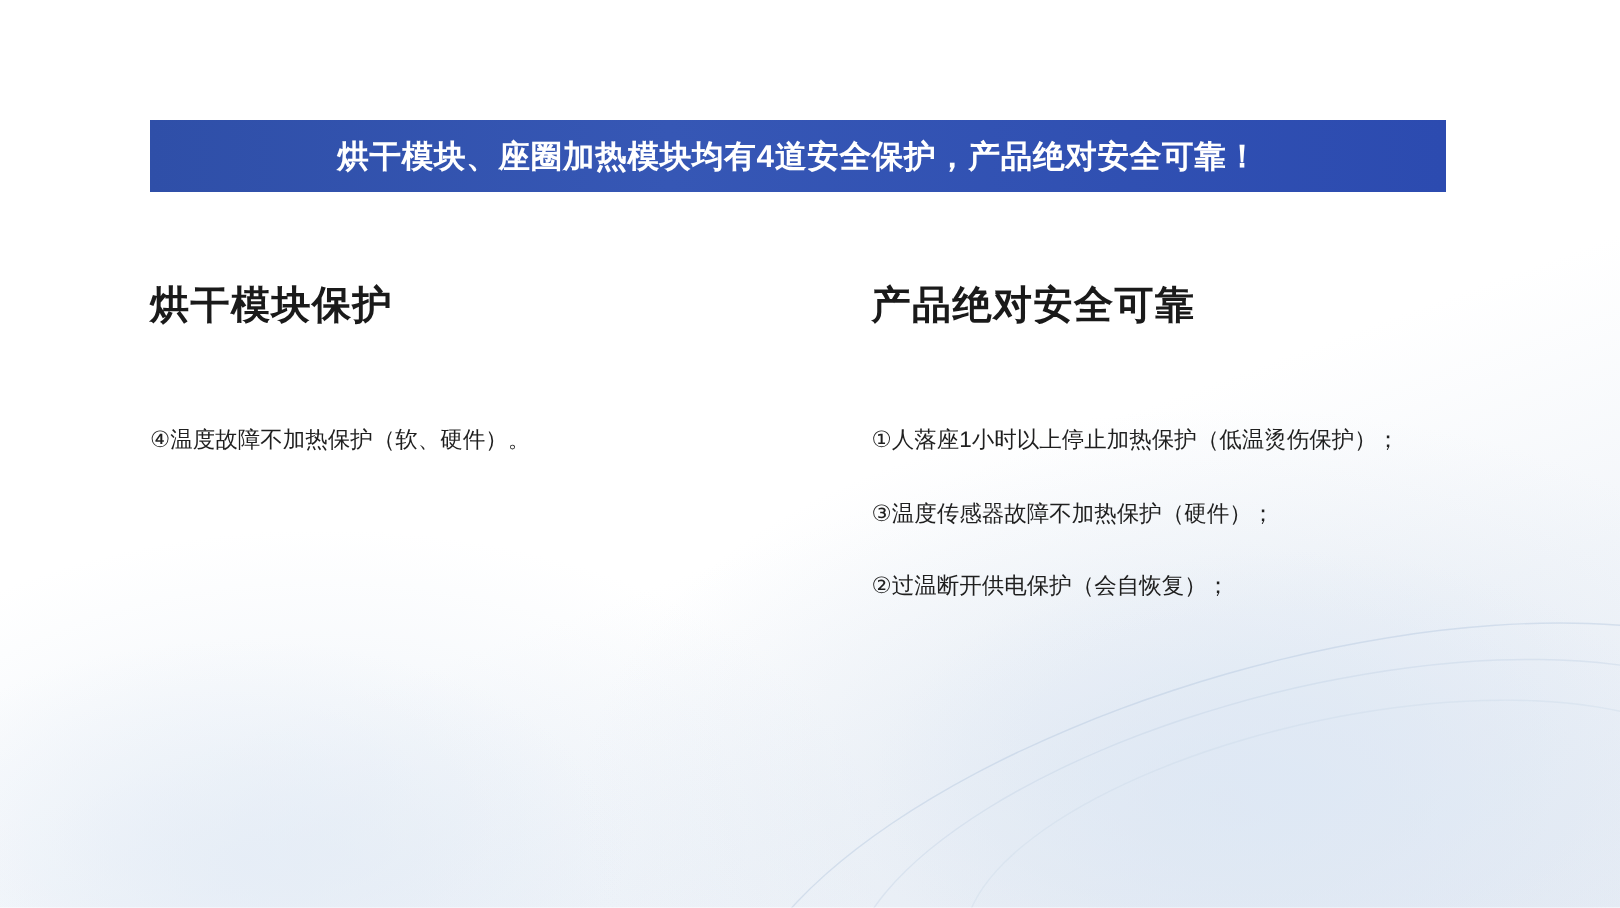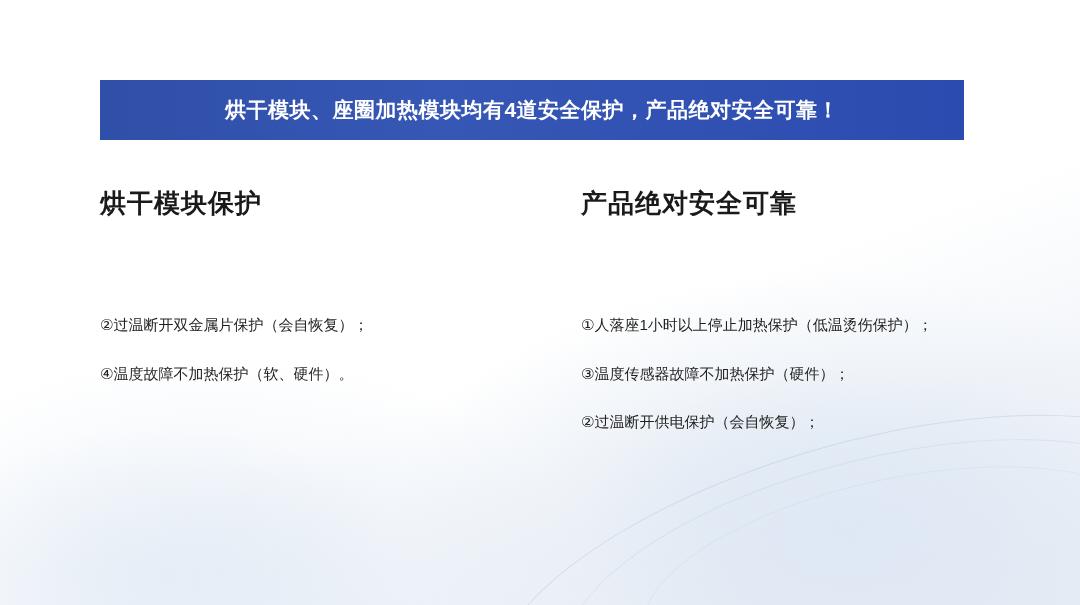--- a/index.html
+++ b/index.html
@@ -50,21 +50,21 @@
     height: 300px;
     background: radial-gradient(ellipse at center, rgba(228,236,246,0.75) 0%, rgba(228,236,246,0) 70%);
     pointer-events: none;
   }
 
   .banner {
     position: absolute;
     left: 100px;
     top: 80px;
     width: 864px;
-    height: 60px;
+    height: 48px;
     background: linear-gradient(90deg, #2f4fa8 0%, #3657b5 40%, #2c4bb0 100%);
     display: flex;
     align-items: center;
     justify-content: center;
   }
   .banner-text {
     color: #ffffff;
     font-size: 21px;
     font-weight: bold;
     letter-spacing: 0.5px;
@@ -80,21 +80,21 @@
     gap: 62px;
   }
   .col {
     width: 420px;
   }
   .col-title {
     font-size: 26px;
     font-weight: bold;
     color: #1a1a1a;
     letter-spacing: 1px;
-    margin-bottom: 93px;
+    margin-bottom: 62px;
     white-space: nowrap;
   }
   .item {
     font-size: 15px;
     color: #1f1f1f;
     line-height: 1.5;
     margin-bottom: 26px;
     white-space: nowrap;
   }
   .col.right .item { margin-bottom: 26px; margin-top: 12px; }
@@ -109,21 +109,20 @@
   <div class="swirl s2"></div>
   <div class="swirl s3"></div>
 
   <div class="banner">
     <span class="banner-text">烘干模块、座圈加热模块均有4道安全保护，产品绝对安全可靠！</span>
   </div>
 
   <div class="columns">
     <div class="col left">
       <div class="col-title">烘干模块保护</div>
-      <div class="item">②过温断开双金属片保护（会自恢复）；</div>
       <div class="item">④温度故障不加热保护（软、硬件）。</div>
     </div>
     <div class="col right">
       <div class="col-title">产品绝对安全可靠</div>
       <div class="item">①人落座1小时以上停止加热保护（低温烫伤保护）；</div>
       <div class="item">③温度传感器故障不加热保护（硬件）；</div>
       <div class="item">②过温断开供电保护（会自恢复）；</div>
     </div>
   </div>
 </div>

